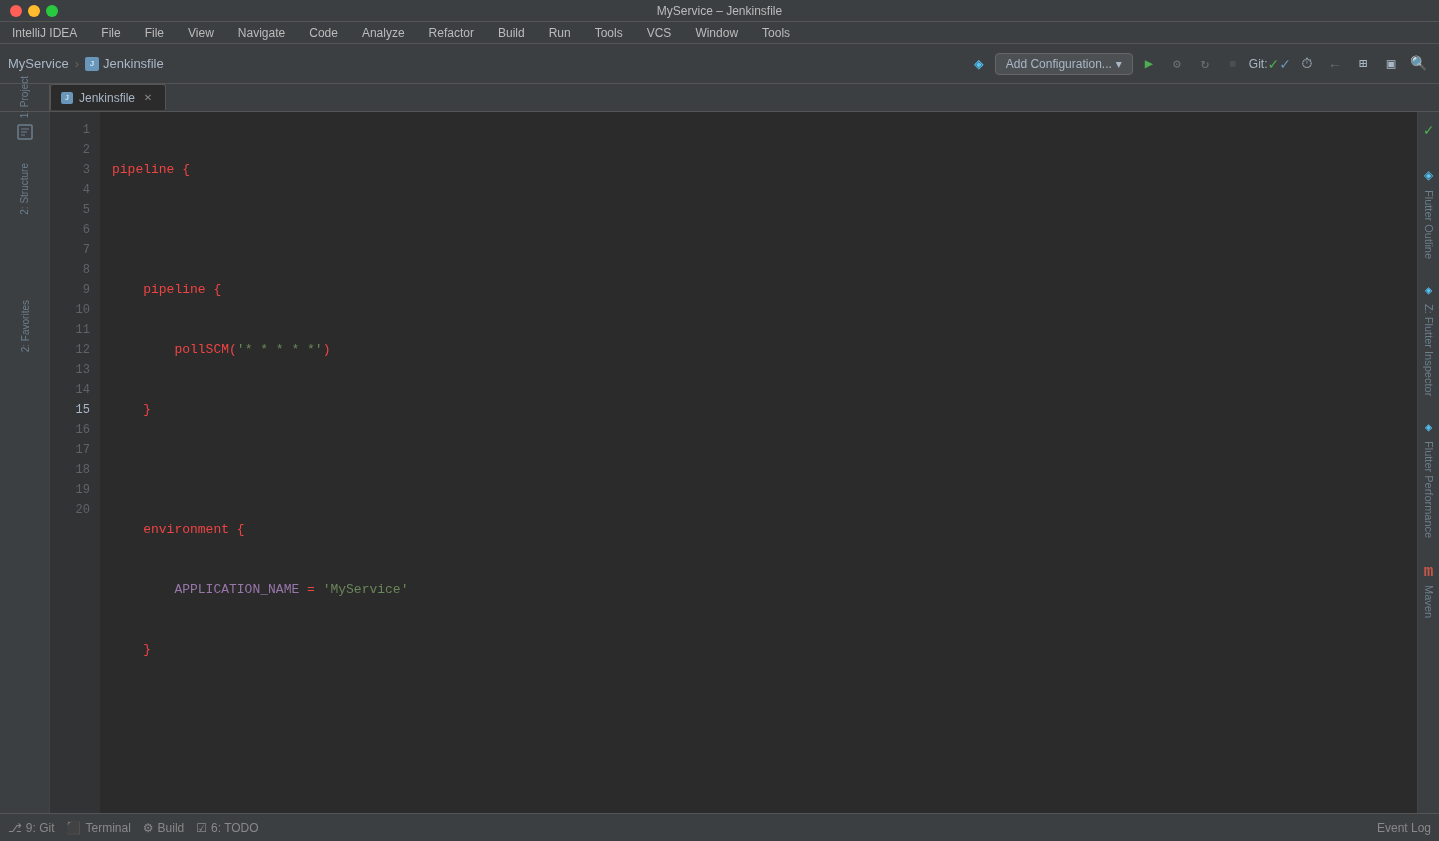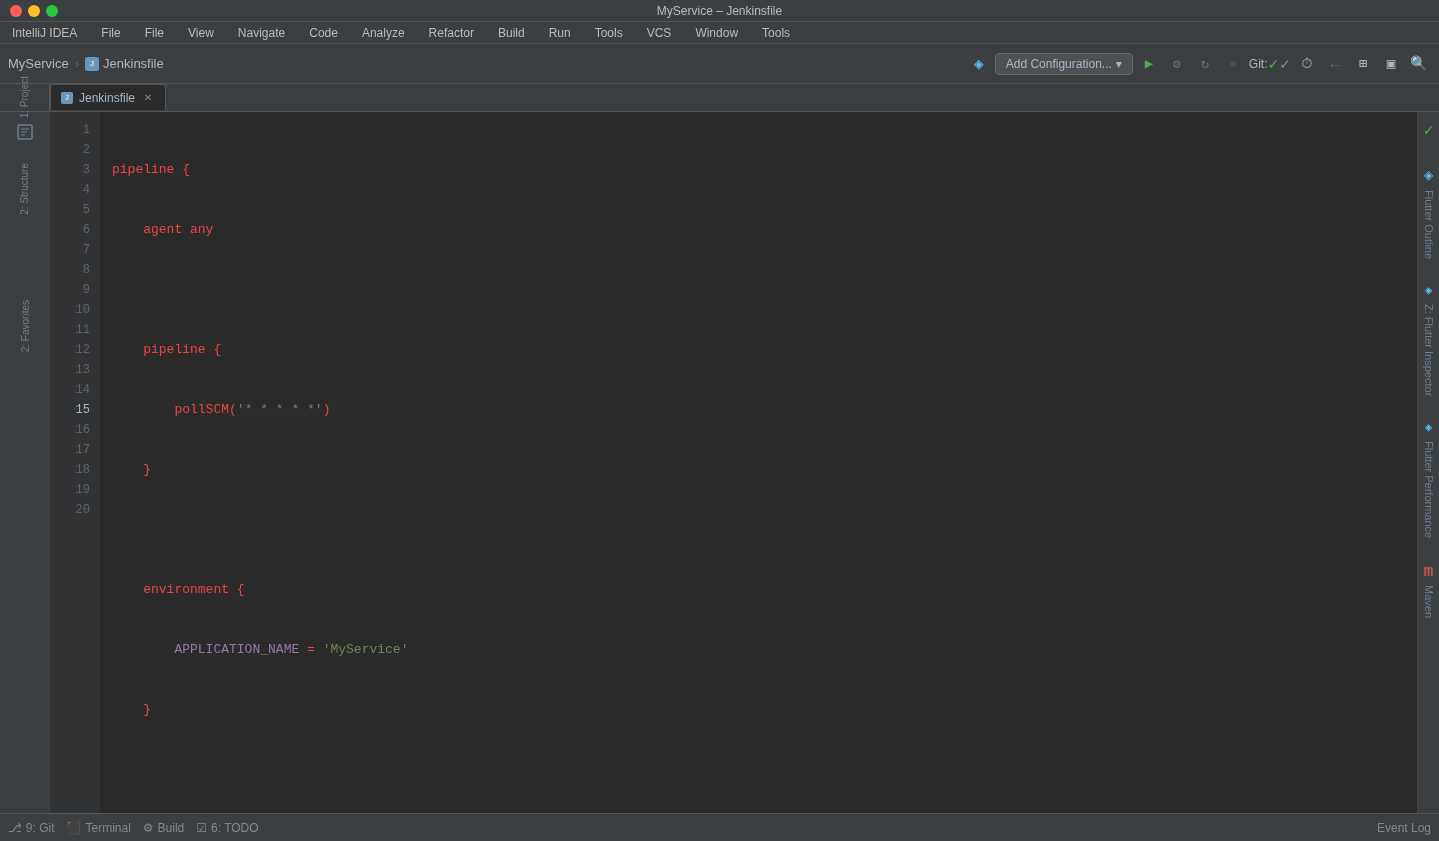--- a/index.html
+++ b/index.html
@@ -419,21 +419,20 @@
           <span class="line-number active">15</span>
           <span class="line-number">16</span>
           <span class="line-number">17</span>
           <span class="line-number">18</span>
           <span class="line-number">19</span>
           <span class="line-number">20</span>
         </div>
 
         <div class="code-lines">
           <span class="code-line"><span class="plain">pipeline {</span></span>
-          <span class="code-line"><span class="plain">    agent any</span></span>
           <span class="code-line"> </span>
           <span class="code-line"><span class="plain">    pipeline {</span></span>
           <span class="code-line"><span class="plain">        pollSCM(</span><span class="str">'* * * * *'</span><span class="plain">)</span></span>
           <span class="code-line"><span class="plain">    }</span></span>
           <span class="code-line"> </span>
           <span class="code-line"><span class="plain">    environment {</span></span>
           <span class="code-line"><span class="var-name">        APPLICATION_NAME</span><span class="plain"> = </span><span class="str">'MyService'</span></span>
           <span class="code-line"><span class="plain">    }</span></span>
           <span class="code-line"> </span>
           

